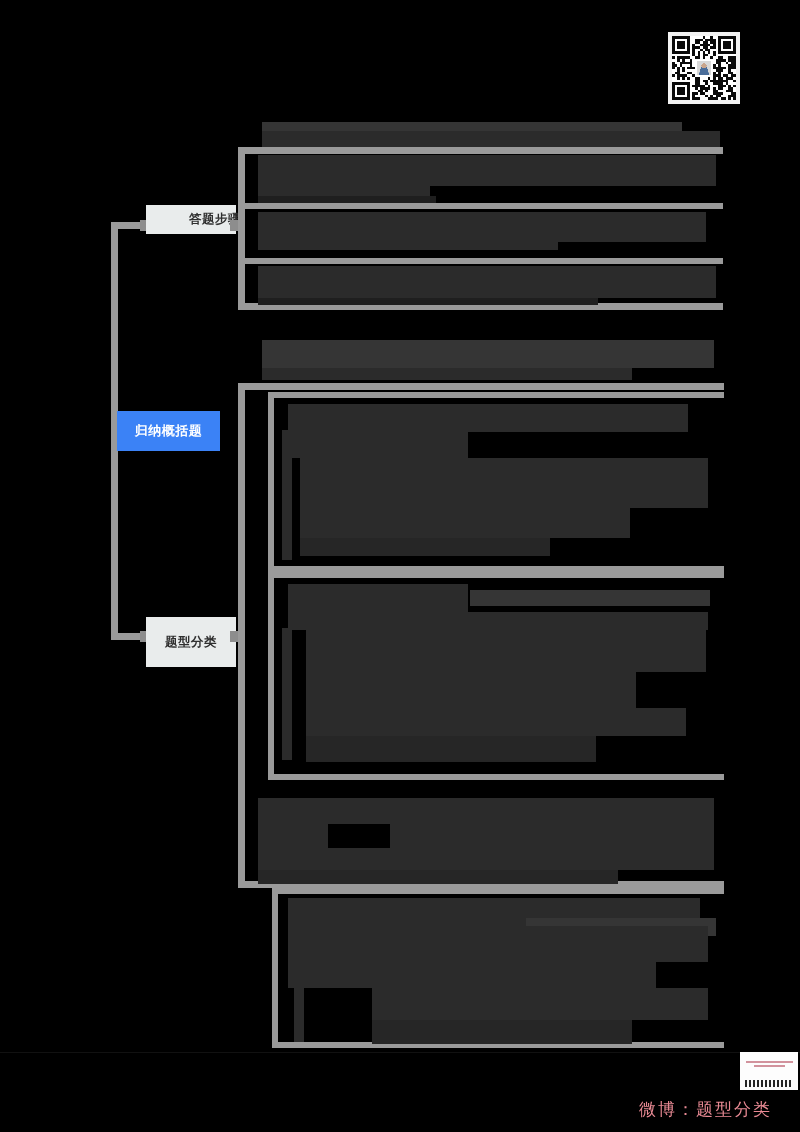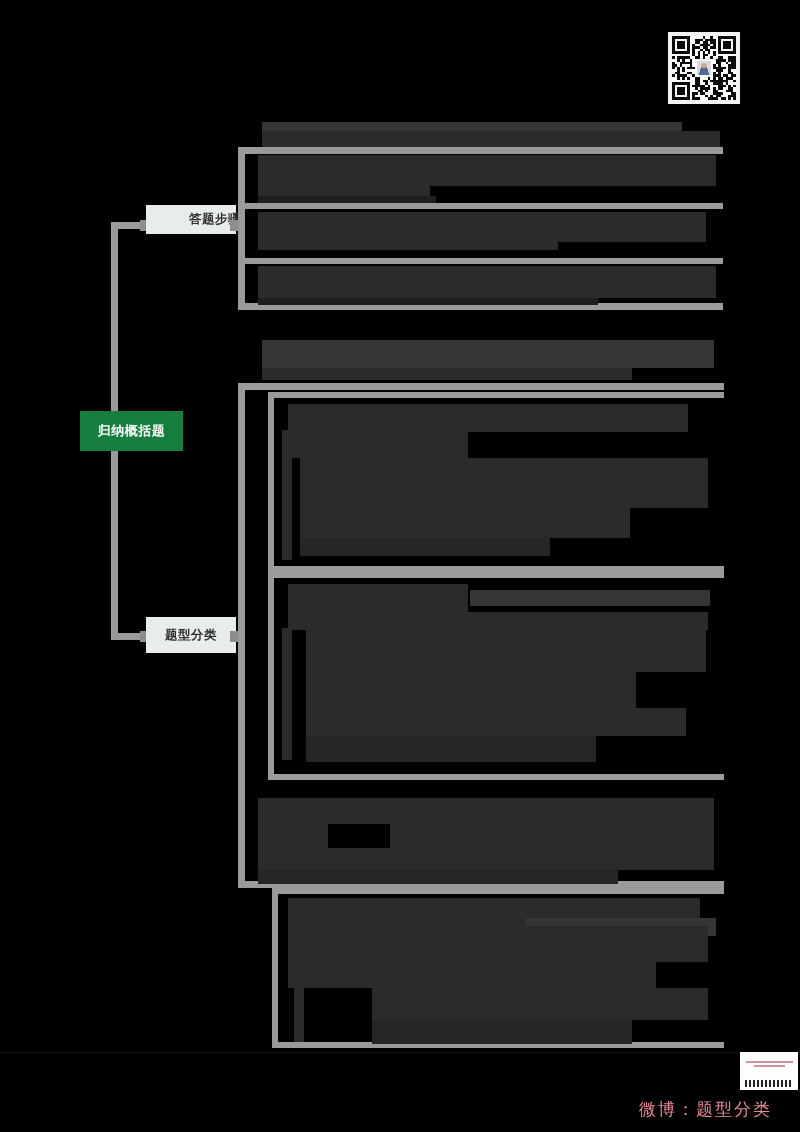--- a/index.html
+++ b/index.html
@@ -76,24 +76,25 @@
   .node {
     position: absolute;
     display: flex;
     align-items: center;
     justify-content: center;
     box-sizing: border-box;
     letter-spacing: 0.5px;
     white-space: nowrap;
   }
   .node.root {
-    background: #15803d;
+    background: #3b82f6;
     color: #ffffff;
     font-size: 13px;
     font-weight: 700;
+    margin-left: 37px;
   }
   .node.branch {
     background: #e9ecec;
     color: #2f2f2f;
     font-size: 12.5px;
     font-weight: 700;
   }
 
   
   .bracket {
@@ -820,21 +821,21 @@
 
   <div class="redact" style="left:258px; top:212px; width:448px; height:30px;"></div>
   <div class="redact" style="left:258px; top:242px; width:300px; height:8px;"></div>
 
   <div class="redact" style="left:258px; top:266px; width:458px; height:32px;"></div>
   <div class="redact edge" style="left:258px; top:298px; width:340px; height:7px;"></div>
 
   <div class="connector" style="left:118px; top:633px; width:30px; height:7px;"></div>
   <div class="nub" style="left:140px; top:631px; width:11px; height:11px;"></div>
 
-  <div class="node branch" style="left:146px; top:617px; width:90px; height:36px;">题型分类</div>
+  <div class="node branch" style="left:146px; top:617px; width:90px; height:50px;">题型分类</div>
 
   <div class="nub" style="left:230px; top:631px; width:11px; height:11px;"></div>
 
   <div class="bracket" style="left:238px; top:383px; width:486px; height:505px;"></div>
 
   <div class="redact hint" style="left:262px; top:340px; width:452px; height:28px;"></div>
   <div class="redact" style="left:262px; top:368px; width:370px; height:12px;"></div>
 
   <div class="bracket thin" style="left:268px; top:392px; width:456px; height:180px;"></div>
 

